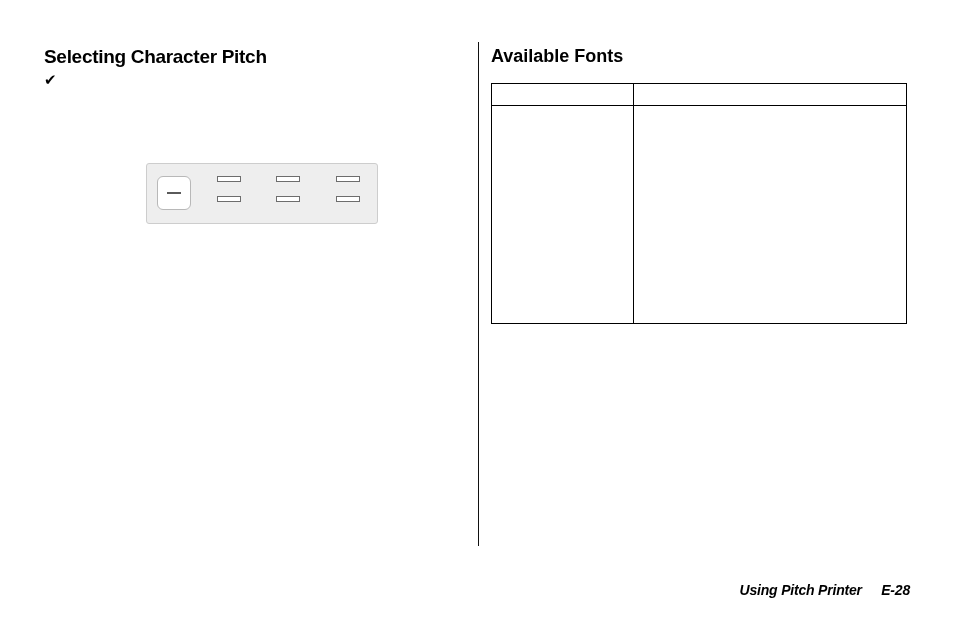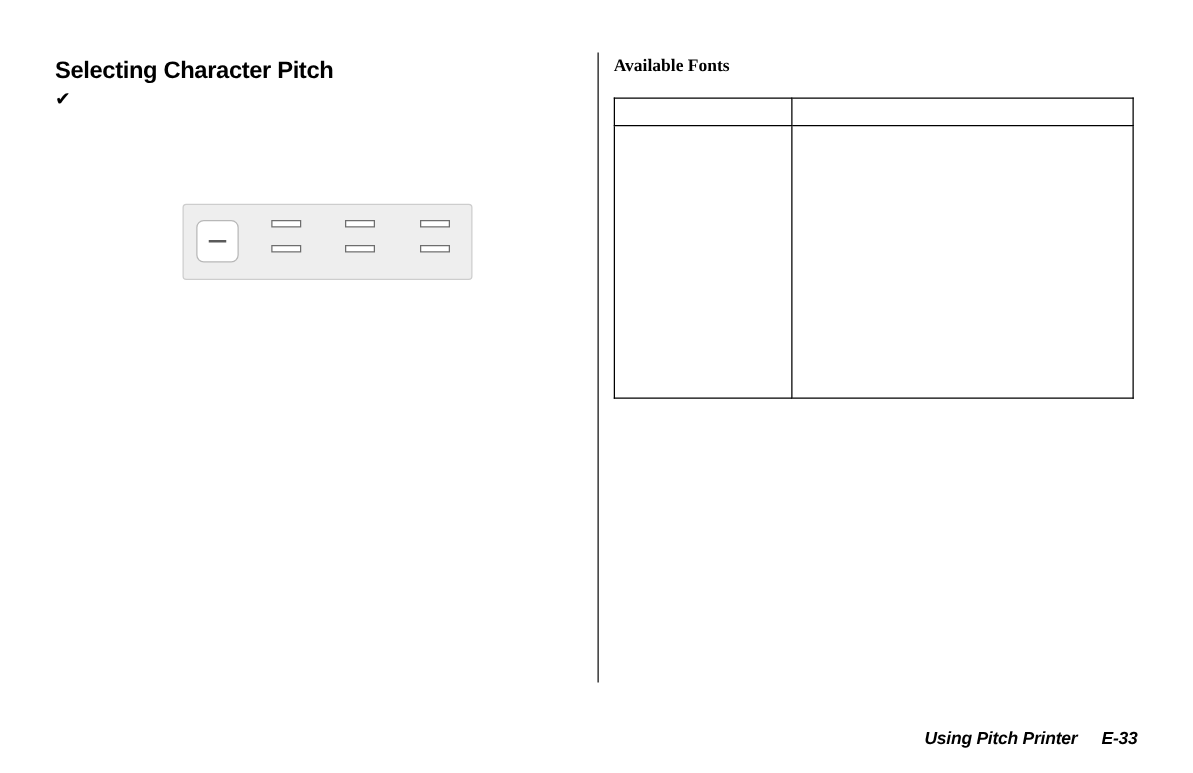--- a/index.html
+++ b/index.html
@@ -98,23 +98,23 @@
     border-left: 1px solid #111;
   }
   
   .col-right {
     position: absolute;
     left: 491px;
     top: 46px;
     width: 420px;
   }
   .subheading {
-    font-family: Liberation Serif, serif;
+    font-family: Liberation Sans, sans-serif;
     font-weight: 700;
-    font-size: 14px;
+    font-size: 18px;
     margin: 0 0 16px 0;
   }
   table.fonts {
     border-collapse: collapse;
     width: 416px;
   }
   table.fonts td, table.fonts th {
     border: 1px solid #000;
     box-sizing: border-box;
     padding: 0;
@@ -179,16 +179,16 @@
           <td></td>
           <td></td>
         </tr>
       </tbody>
     </table>
   </div>
 
   <div class="footer">
     <span>Using Pitch Printer</span>
     <span class="sep"></span>
-    <span>E-33</span>
+    <span>E-28</span>
   </div>
 
 </div>
 
 </body></html>

